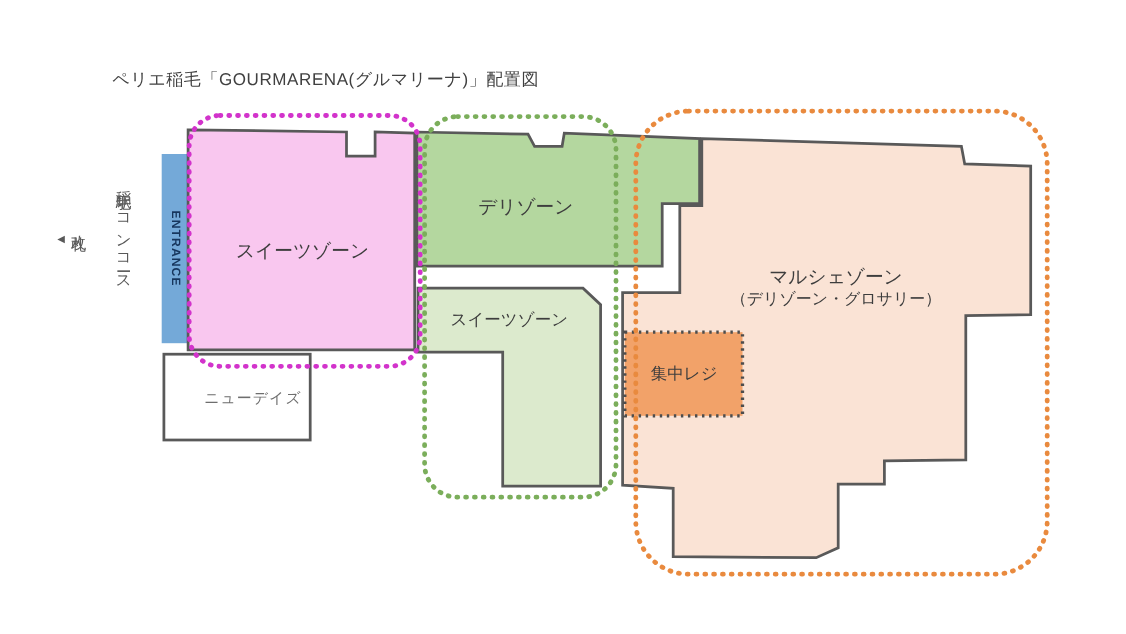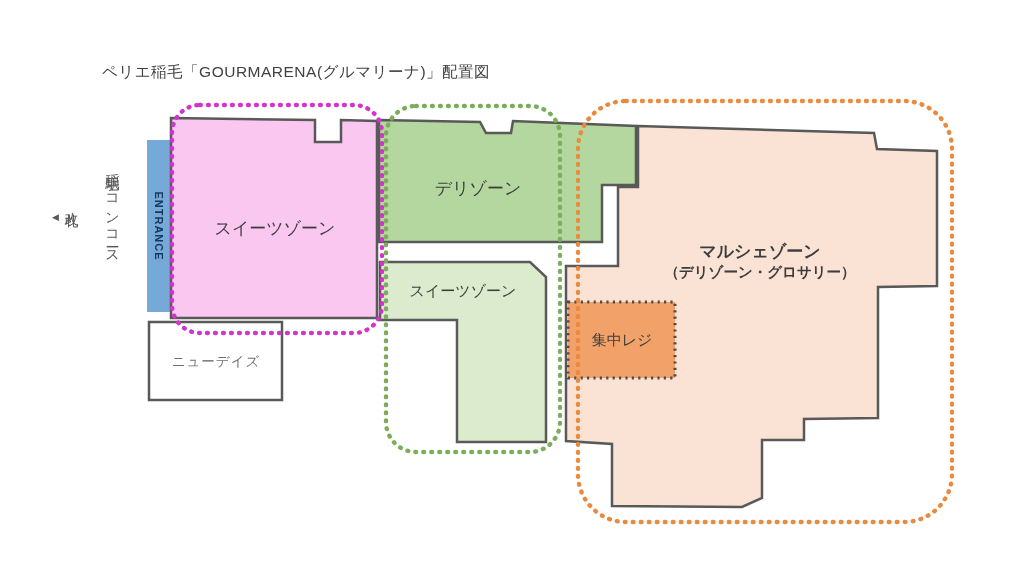--- a/index.html
+++ b/index.html
@@ -23,21 +23,21 @@
   .vtext { writing-mode:vertical-rl; text-orientation:mixed; letter-spacing:2px; }
   .station-text { position:absolute; color:#595959; font-size:14px; }
   .entrance-text { position:absolute; left:159px; top:226px; transform:translate(-50%,-50%);
                    writing-mode:vertical-rl; text-orientation:mixed;
                    font-size:11px; font-weight:bold; color:#17365d; letter-spacing:1px; }
   .gate-wrap { position:absolute; left:52px; top:198px; display:flex; align-items:center; }
   .gate-arrow { font-size:9px; color:#595959; margin-right:4px; transform:translateY(14px); }
   .zone-main { font-size:17px; }
   .zone-sub  { font-size:14.5px; }
   .marche-lbl { line-height:21px; }
-  .newdays-lbl { font-size:13.5px; color:#6e6e6e; letter-spacing:1px; }
+  .newdays-lbl { font-size:13.5px; color:#6e6e6e; letter-spacing:1px;margin-left:14px; }
   .eatin-lbl { font-size:15px; }
   .register-lbl { font-size:15px; }
 </style>
 </head>
 <body>
 
 <div id="stage">
 
   <svg id="diagram-svg" width="1024" height="576" viewBox="0 0 1024 576">
 
@@ -72,21 +72,21 @@
   </div>
 
   <div class="entrance-text">ENTRANCE</div>
 
   <div class="lbl zone-main" style="left:275px; top:228px;">スイーツゾーン</div>
 
   <div class="lbl zone-main" style="left:478px; top:188px;">デリゾーン</div>
 
   <div class="lbl eatin-lbl" style="left:463px; top:291px;">スイーツゾーン</div>
 
-  <div class="lbl marche-lbl" style="left:760px; top:262px;font-weight:bold;">
+  <div class="lbl marche-lbl" style="left:760px; top:262px;">
     <div class="zone-main">マルシェゾーン</div>
     <div class="zone-sub">（デリゾーン・グロサリー）</div>
   </div>
 
   <div class="lbl register-lbl" style="left:622px; top:340px;">集中レジ</div>
 
   <div class="lbl newdays-lbl" style="left:216px; top:362px;">ニューデイズ</div>
 
 </div>
 

